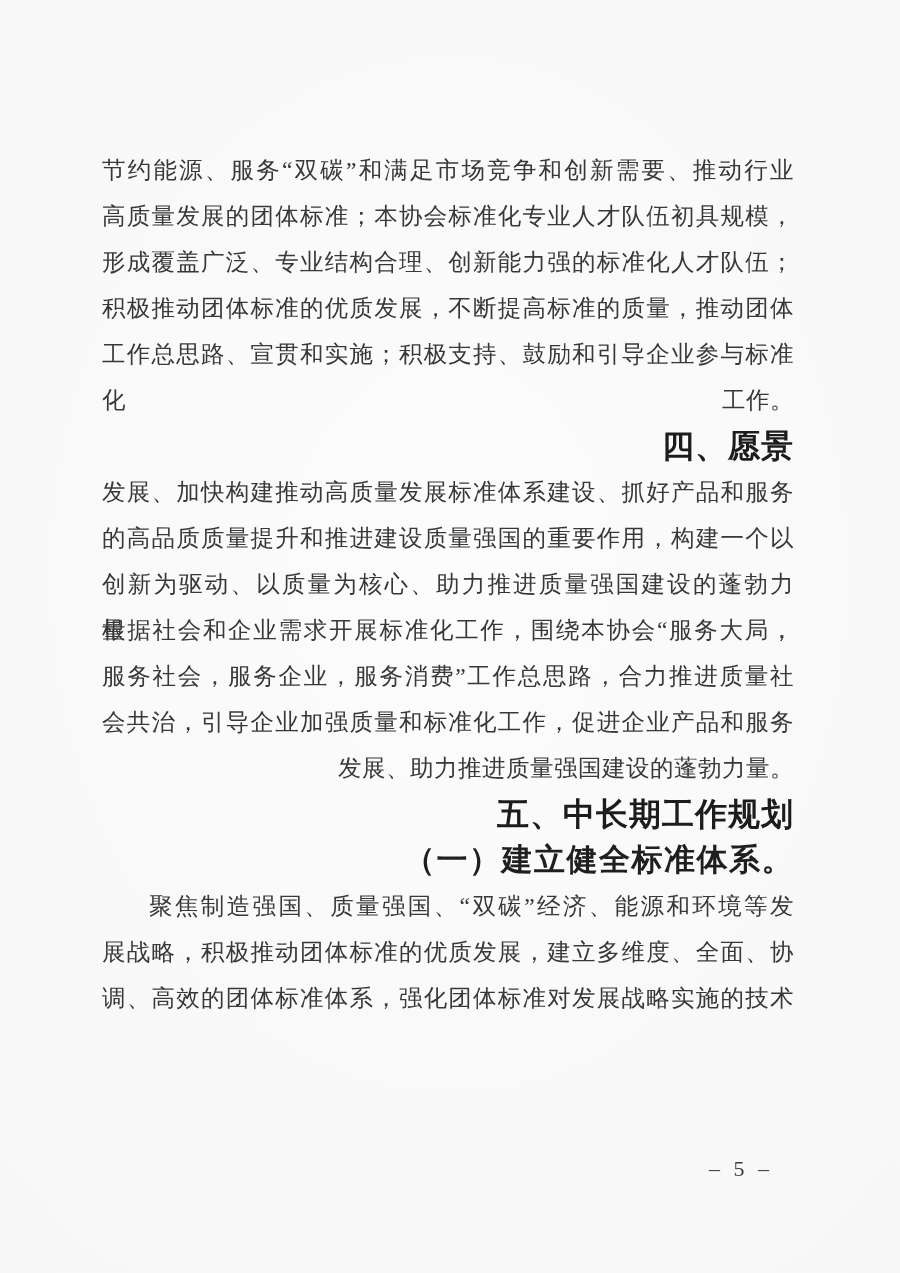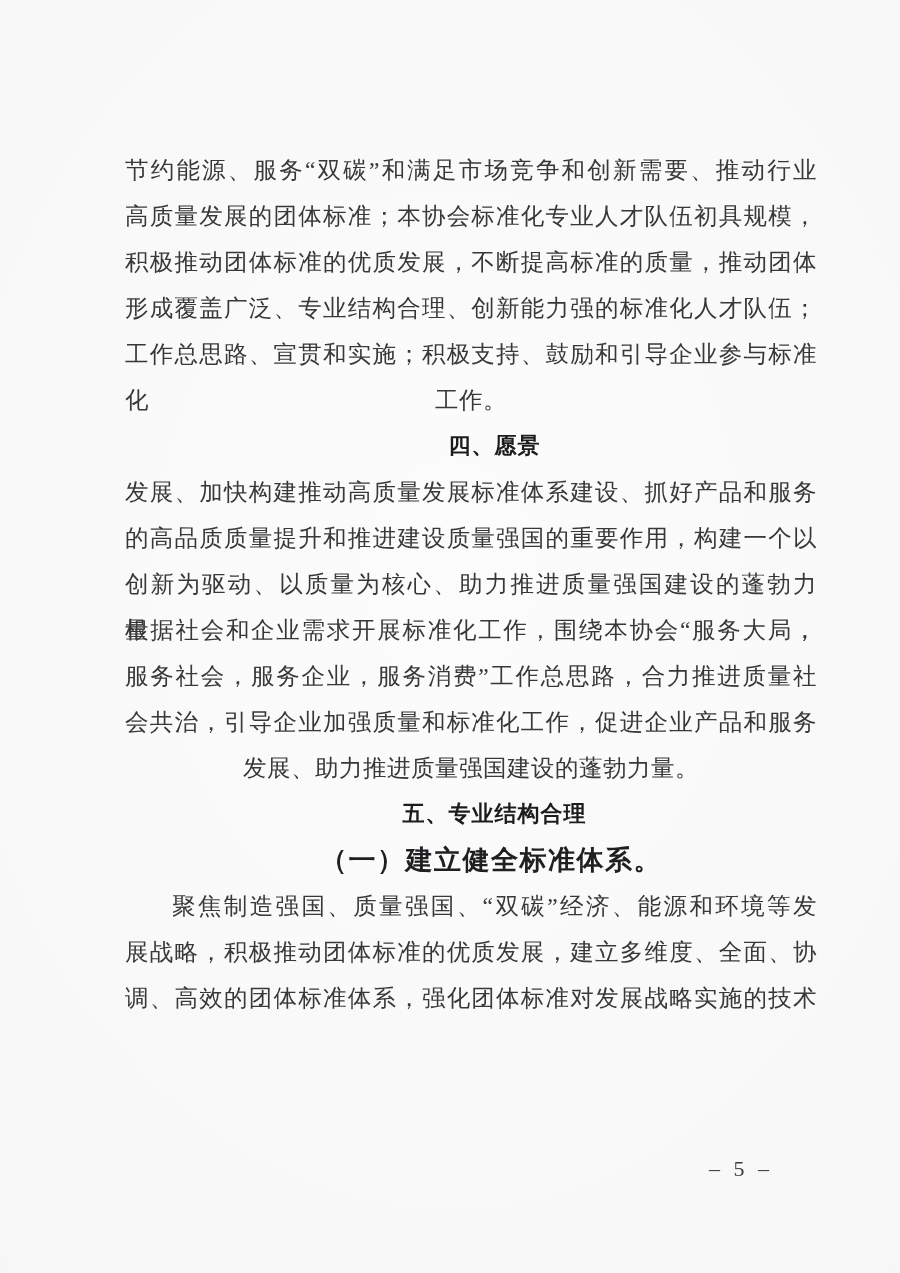--- a/index.html
+++ b/index.html
@@ -18,56 +18,56 @@
   .page {
     position: absolute;
     inset: 0;
     
     background:
       radial-gradient(ellipse 120% 110% at 50% 45%, rgba(255,255,255,0.55), rgba(0,0,0,0.012) 90%),
       #f8f8f9;
   }
   .doc {
     position: absolute;
-    left: 125px;
+    left: 102px;
     top: 147px;
     width: 692px;
   }
   .line {
     height: 46px;
     line-height: 46px;
     font-size: 23.5px;
     color: #38383a;
     letter-spacing: 0.5px;
     white-space: nowrap;
-    text-align: center;
+    text-align: right;
   }
   .line.fill {
     white-space: normal;
     text-align: justify;
     text-align-last: justify;
     -moz-text-align-last: justify;
   }
   .line.indent {
     text-indent: 47px;
   }
   .line.heading-sans {
     font-family: "Liberation Sans", "DejaVu Sans", sans-serif;
     font-weight: 700;
     color: #1c1c1e;
     padding-left: 47px;
-    font-size: 22px;
+    font-size: 32px;
     letter-spacing: 1px;
   }
   .line.heading-kai {
     font-family: Liberation Sans, sans-serif;
     font-weight: 700;
     color: #1f1f21;
     padding-left: 40px;
-    font-size: 27px;
+    font-size: 31px;
     letter-spacing: 1.5px;
   }
   .page-number {
     position: absolute;
     left: 676px;
     top: 1152px;
     width: 130px;
     height: 34px;
     line-height: 34px;
     text-align: center;
@@ -77,32 +77,32 @@
     letter-spacing: 4px;
   }
 </style>
 </head>
 <body style="background: rgb(248, 248, 249);">
 
 <div class="page">
   <div class="doc">
       <div class="line fill">节约能源、服务“双碳”和满足市场竞争和创新需要、推动行业</div>
       <div class="line fill">高质量发展的团体标准；本协会标准化专业人才队伍初具规模，</div>
+      <div class="line fill">形成覆盖广泛、专业结构合理、创新能力强的标准化人才队伍；</div>
       <div class="line fill">积极推动团体标准的优质发展，不断提高标准的质量，推动团体</div>
-      <div class="line fill">形成覆盖广泛、专业结构合理、创新能力强的标准化人才队伍；</div>
       <div class="line fill">工作总思路、宣贯和实施；积极支持、鼓励和引导企业参与标准化</div>
       <div class="line">工作。</div>
       <div class="line heading-sans">四、愿景</div>
       <div class="line fill">发展、加快构建推动高质量发展标准体系建设、抓好产品和服务</div>
       <div class="line fill">的高品质质量提升和推进建设质量强国的重要作用，构建一个以</div>
       <div class="line fill">创新为驱动、以质量为核心、助力推进质量强国建设的蓬勃力量，</div>
       <div class="line fill">根据社会和企业需求开展标准化工作，围绕本协会“服务大局，</div>
       <div class="line fill">服务社会，服务企业，服务消费”工作总思路，合力推进质量社</div>
       <div class="line fill">会共治，引导企业加强质量和标准化工作，促进企业产品和服务</div>
       <div class="line">发展、助力推进质量强国建设的蓬勃力量。</div>
-      <div class="line heading-sans">五、专业结构合理</div>
+      <div class="line heading-sans">五、中长期工作规划</div>
       <div class="line heading-kai">（一）建立健全标准体系。</div>
       <div class="line indent fill">聚焦制造强国、质量强国、“双碳”经济、能源和环境等发</div>
       <div class="line fill">展战略，积极推动团体标准的优质发展，建立多维度、全面、协</div>
       <div class="line fill">调、高效的团体标准体系，强化团体标准对发展战略实施的技术</div>
     </div>
   <div class="page-number">– 5 –</div>
 </div>
 
 </body></html>

